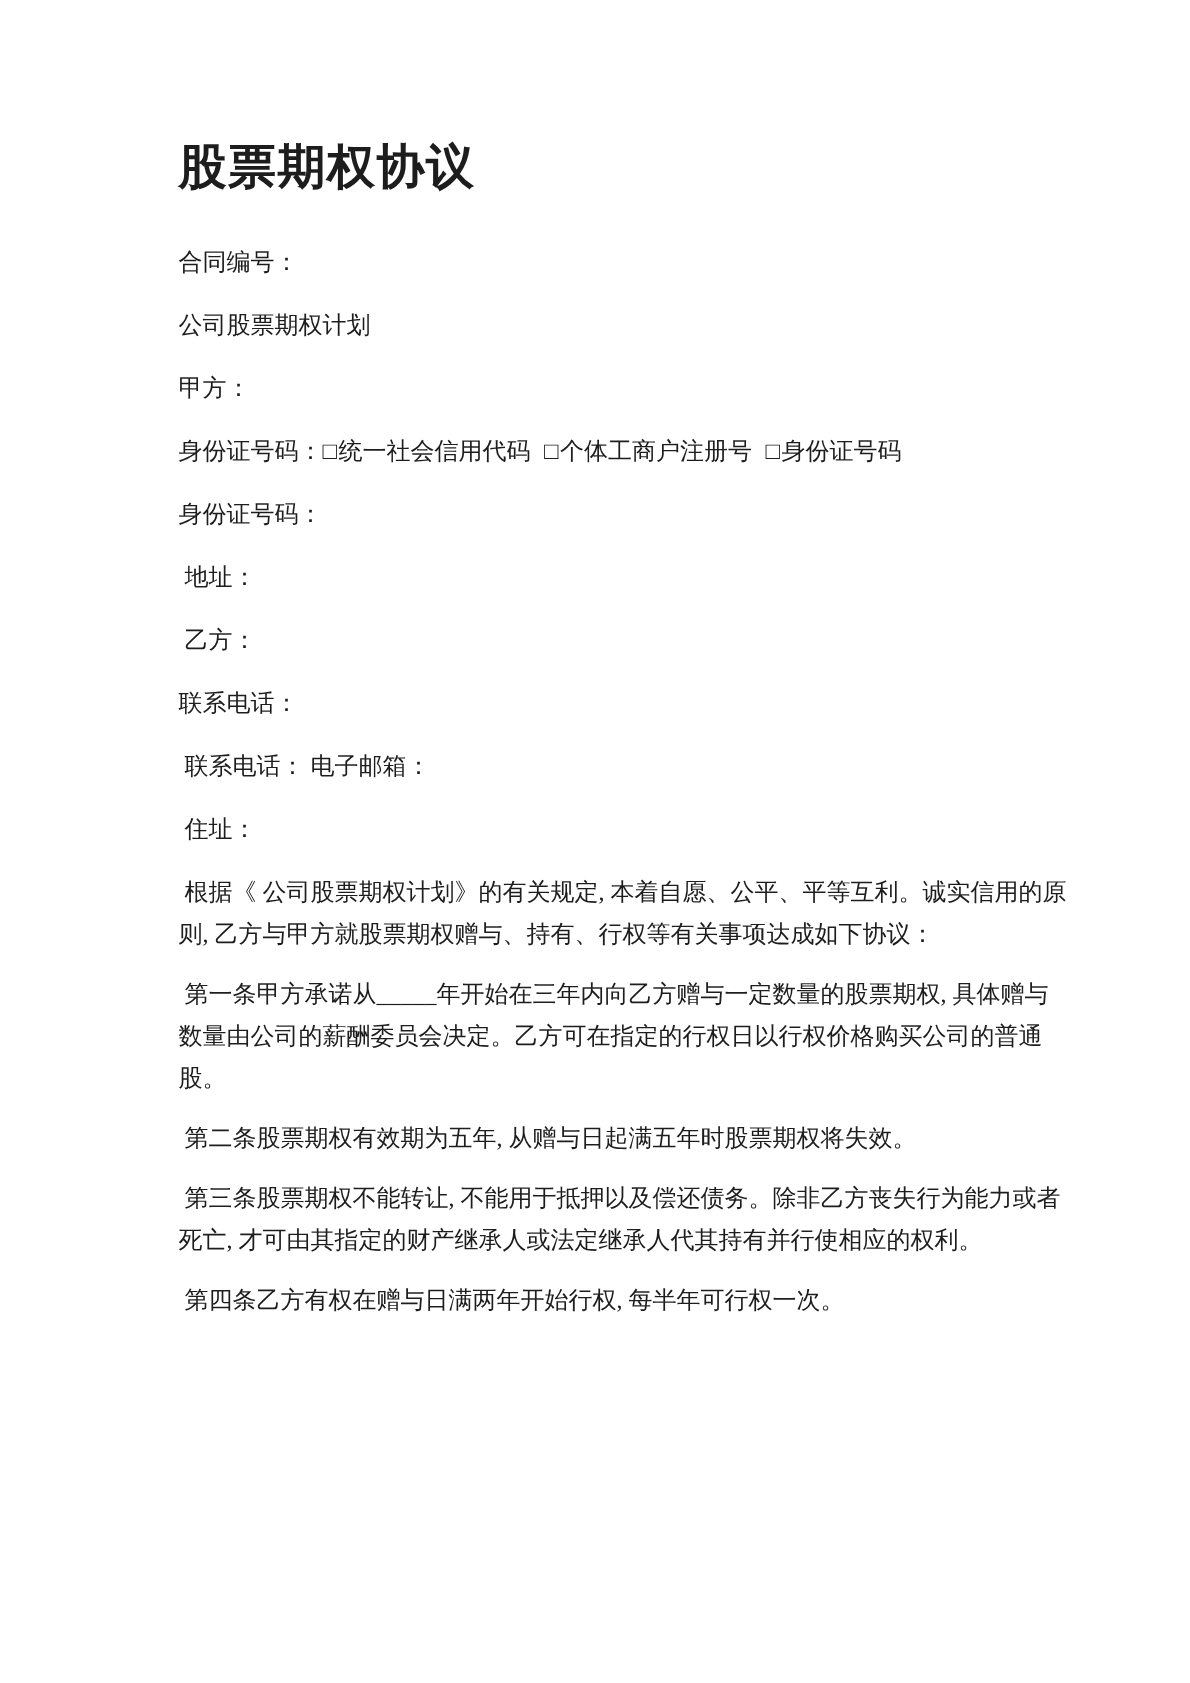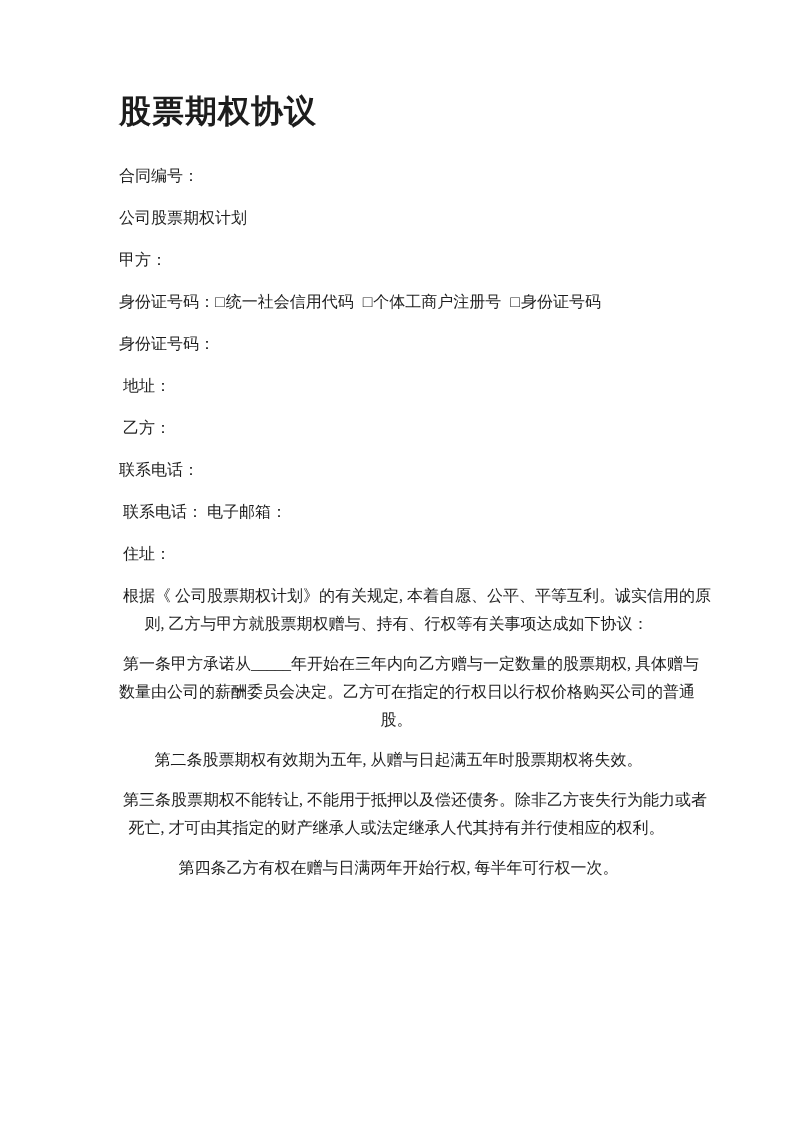--- a/index.html
+++ b/index.html
@@ -30,21 +30,20 @@
     white-space: pre;
     letter-spacing: 1px;
   }
   p.doc-line {
     margin: 0 0 14px 0;
     white-space: pre;   
   }
   p.doc-para {
     margin: 0 0 12px 0;
     white-space: pre;   
-    text-align: center;
   }
   .cert-opt + .cert-opt { margin-left: 9px; }
   .cert-opt .box { margin-right: 1px; }
 </style>
 </head>
 <body>
 
 <div class="page">
 
   <h1 class="doc-title">股票期权协议</h1>

